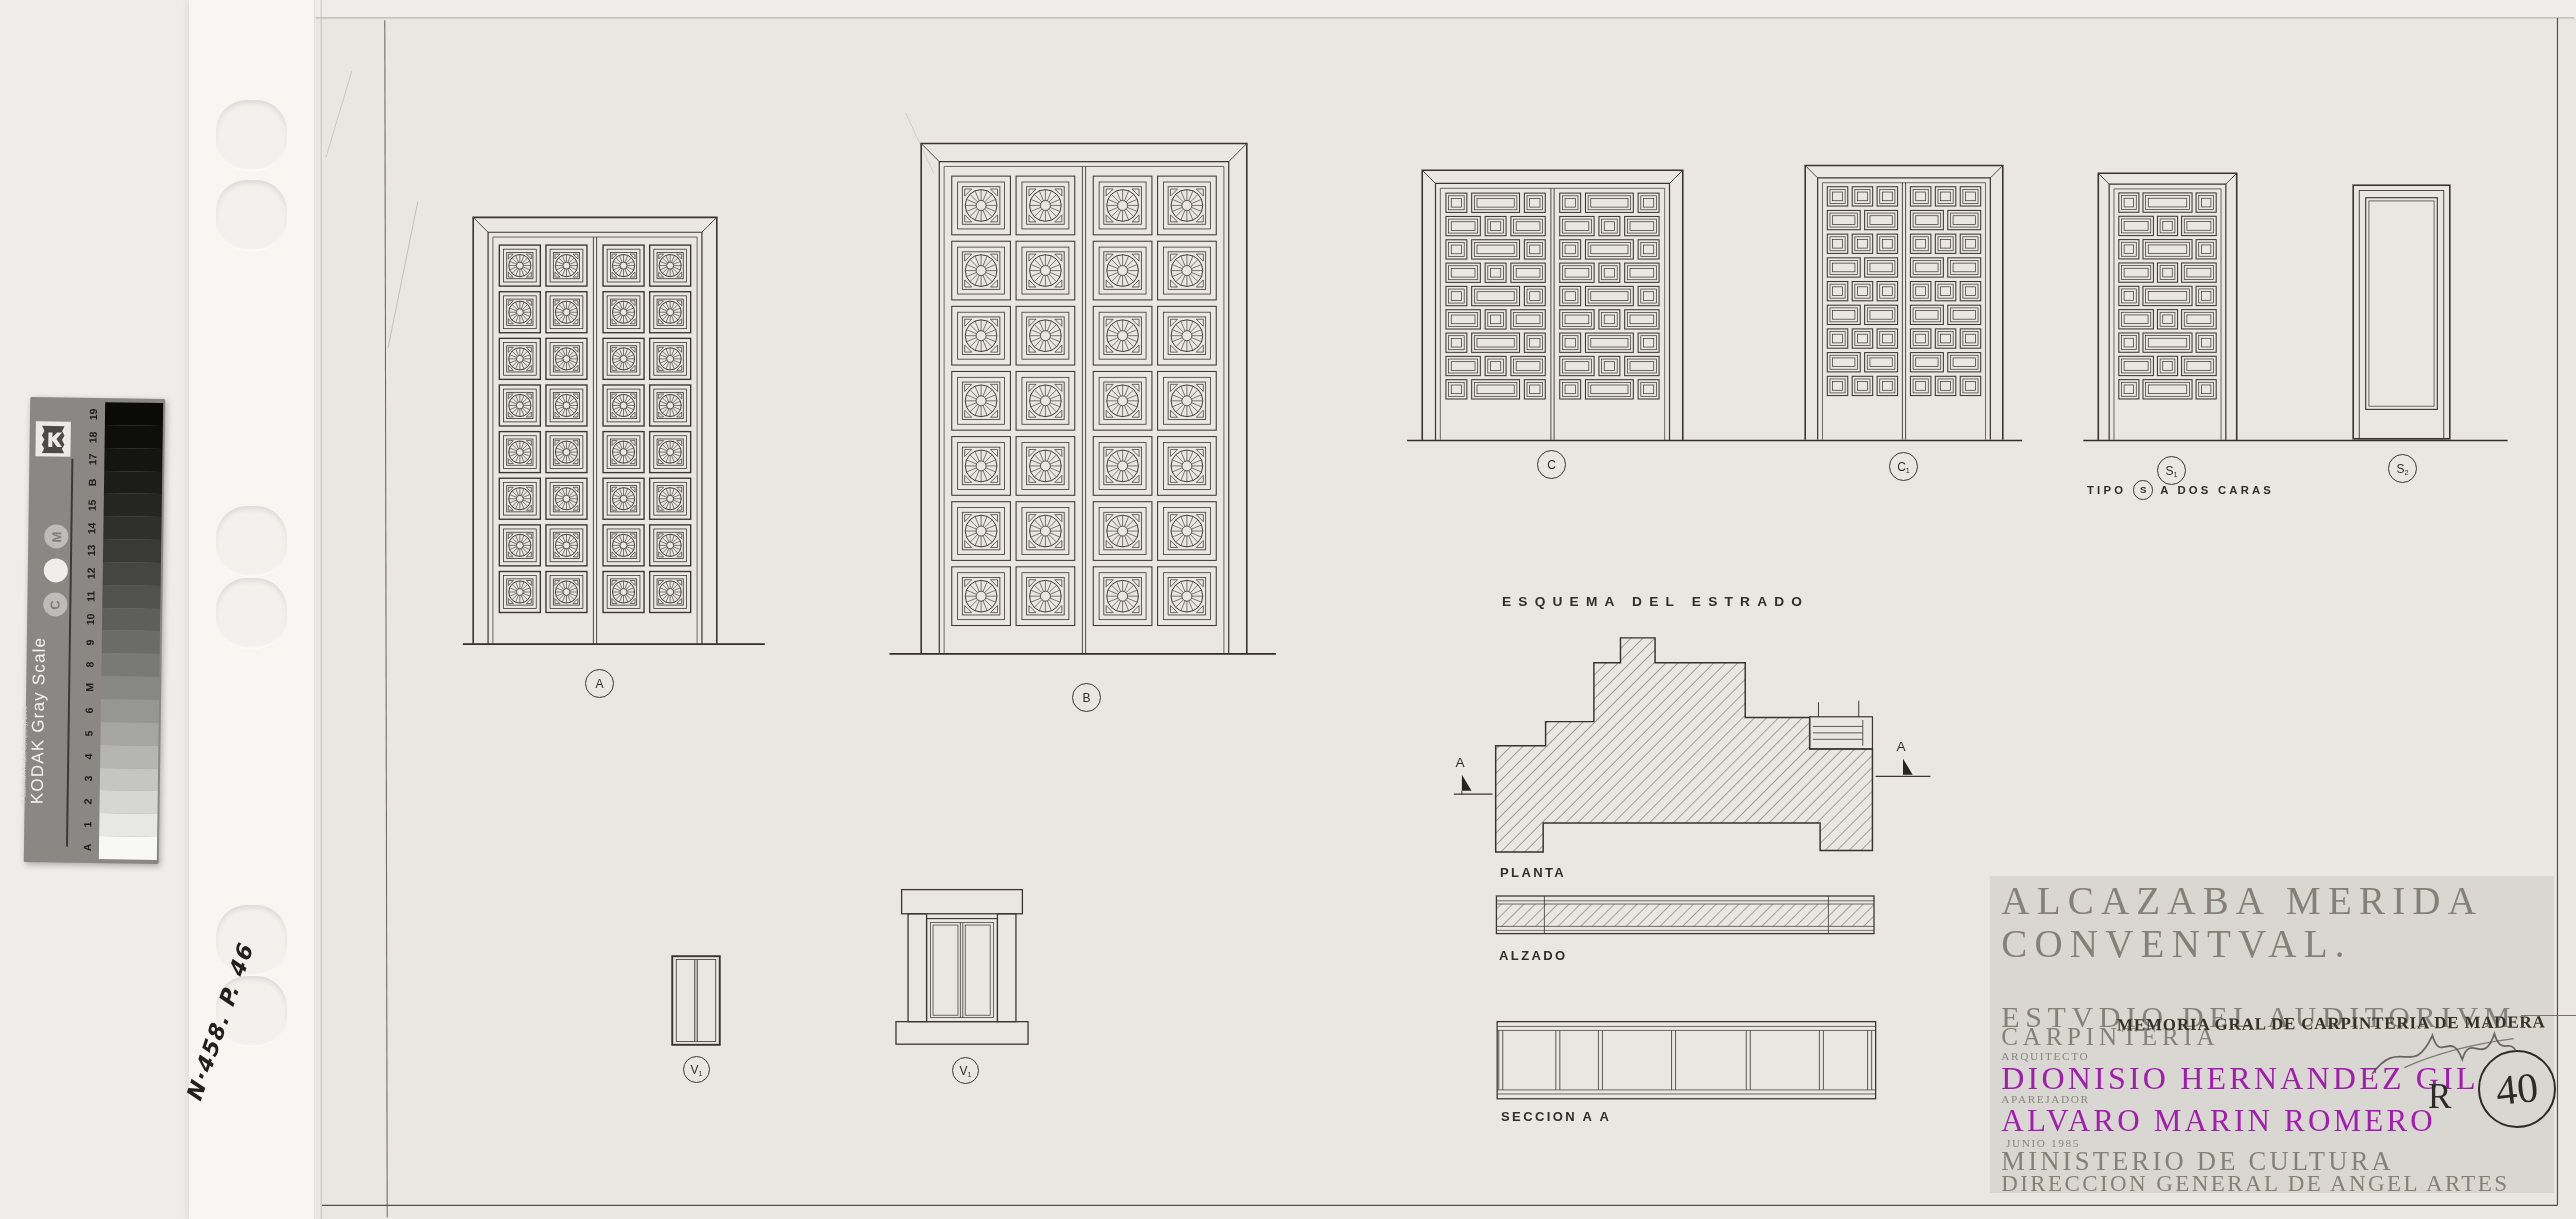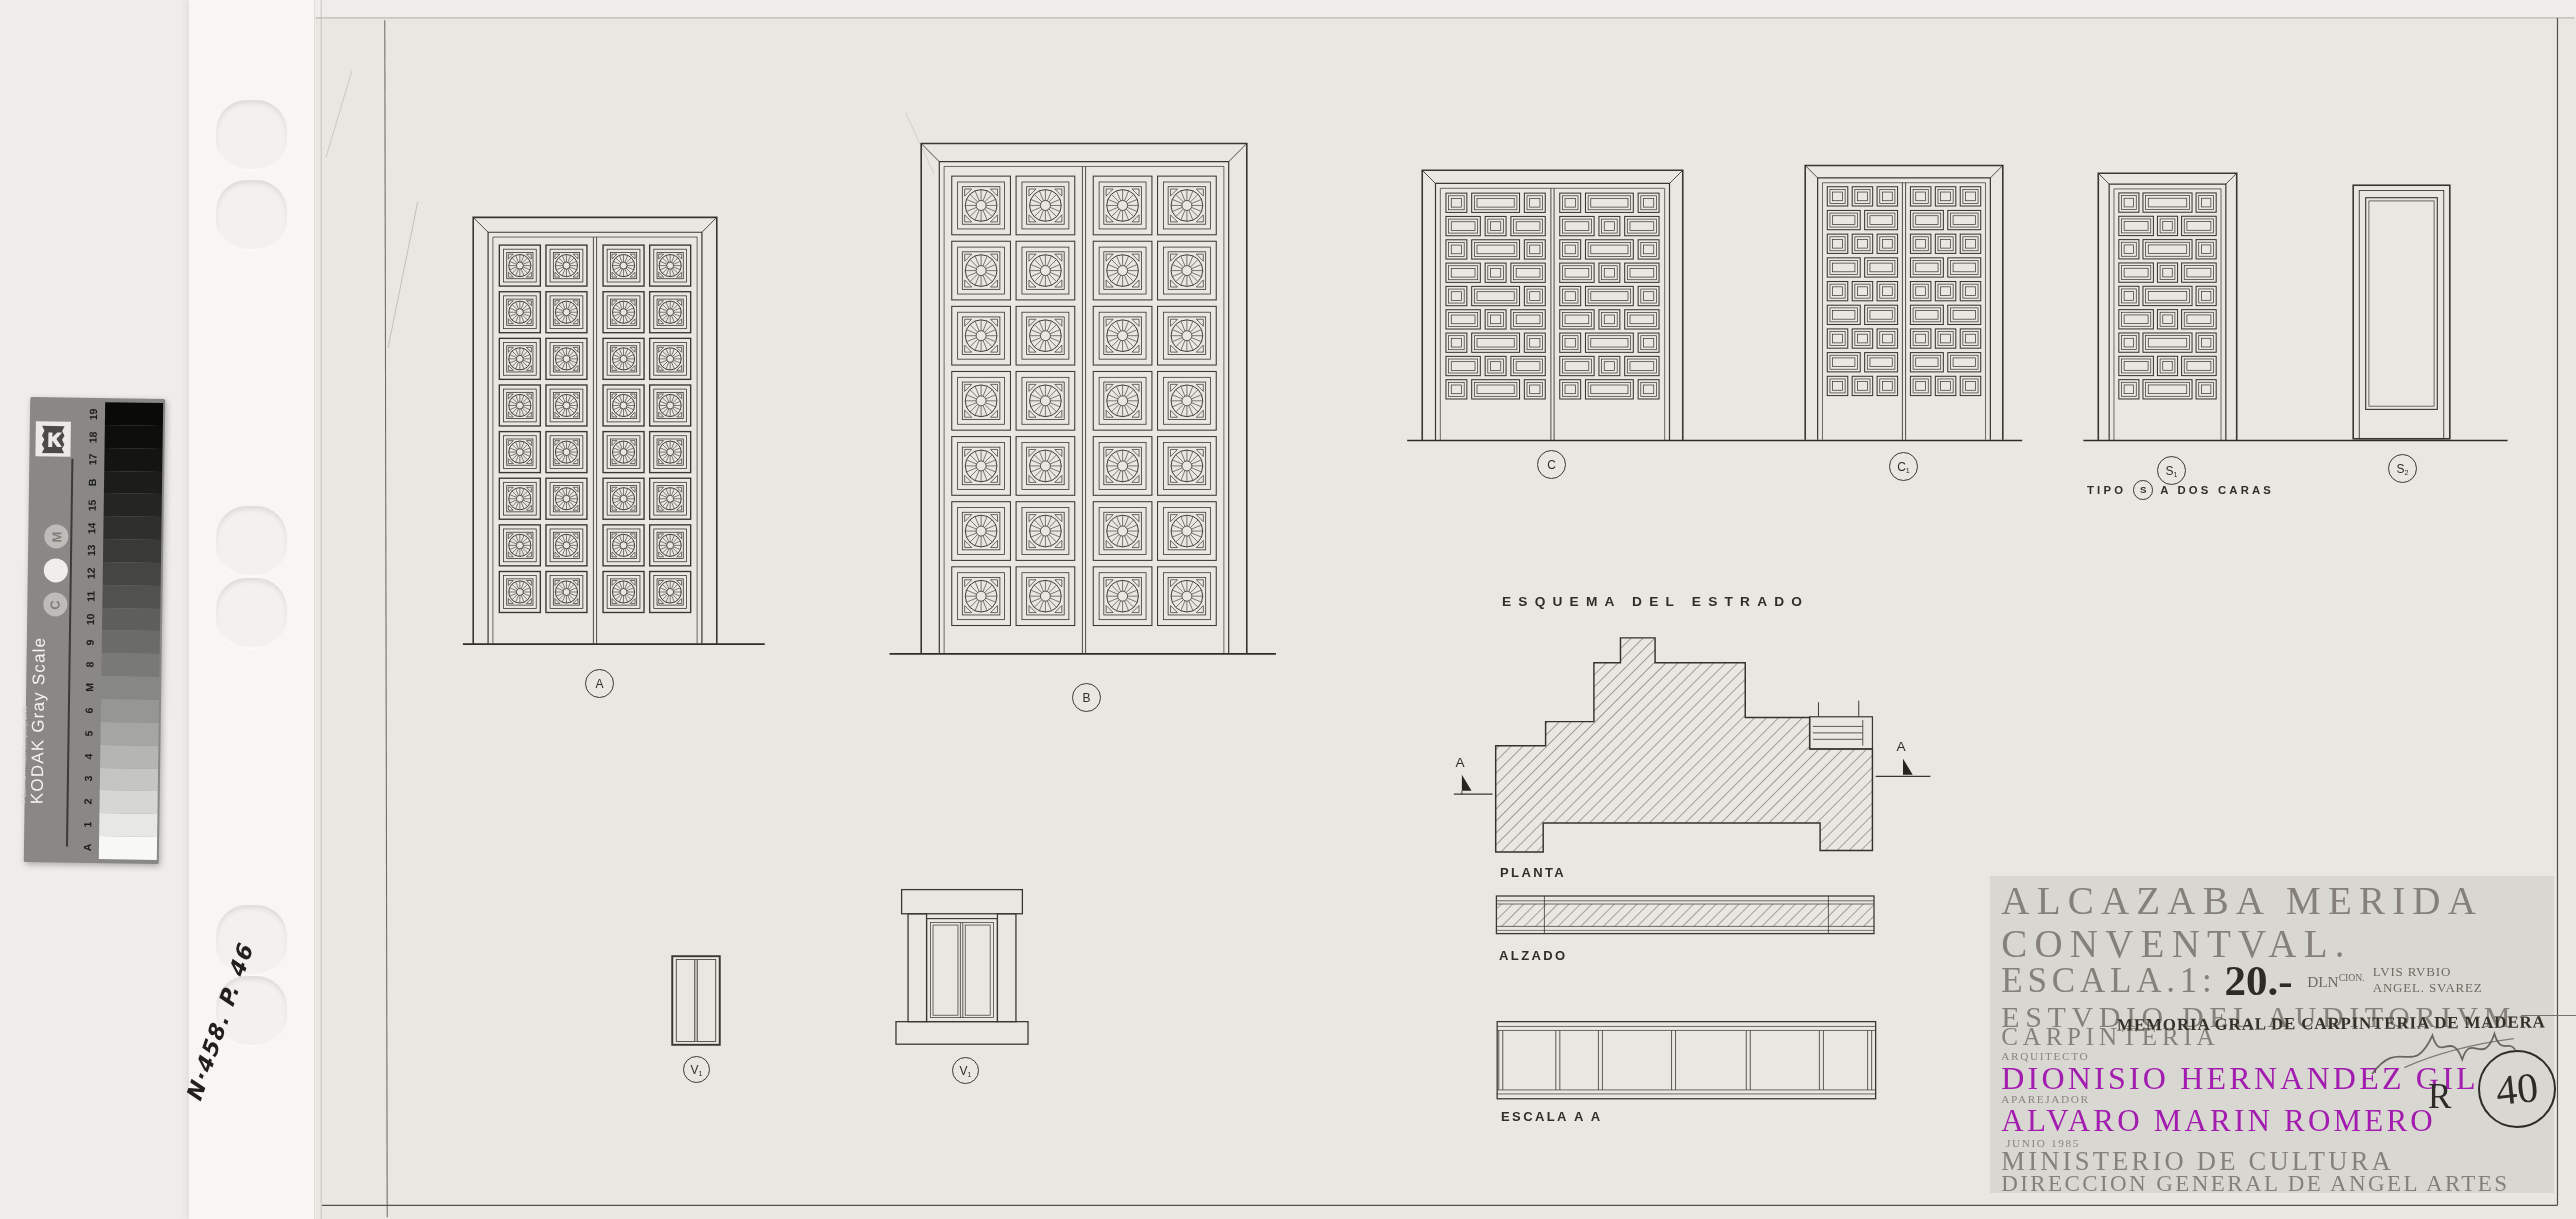--- a/index.html
+++ b/index.html
@@ -2139,34 +2139,25 @@
           <line x1="320" y1="18" x2="320" y2="92" stroke="#3a3733" stroke-width="1"></line>
           <line x1="325" y1="18" x2="325" y2="92" stroke="#3a3733" stroke-width="1"></line>
           <line x1="411" y1="18" x2="411" y2="92" stroke="#3a3733" stroke-width="1"></line>
           <line x1="416" y1="18" x2="416" y2="92" stroke="#3a3733" stroke-width="1"></line>
           <line x1="471" y1="18" x2="471" y2="92" stroke="#3a3733" stroke-width="1"></line>
           <line x1="476" y1="18" x2="476" y2="92" stroke="#3a3733" stroke-width="1"></line>
         </svg></div>
     </div>
   <div class="dlabel view-label" style="left:1500px;top:865px;">PLANTA</div>
   <div class="dlabel view-label" style="left:1499px;top:948px;">ALZADO</div>
-  <div class="dlabel view-label" style="left:1501px;top:1109px;">ESCALA A A</div>
+  <div class="dlabel view-label" style="left:1501px;top:1109px;">SECCION A A</div>
 
   <div class="tcard">
     <div class="tline t-big" style="top:1.6px;">ALCAZABA MERIDA</div>
     <div class="tline t-big" style="top:45px;">CONVENTVAL.</div>
-    <div class="tline scaleline" style="top:85px;">
-      <span class="sc-label">ESCALA.1:</span>
-      <span class="sc-val">20.-</span>
-      <span class="dln"><span>DLN</span><sup style="font-size:9.7px;">CION.</sup></span>
-      <span class="names" id="draftsmen">
-          <span>LVIS RVBIO</span>
-          <span>ANGEL. SVAREZ</span>
-        </span>
-    </div>
     <div class="tline t-mid" style="top:124px;">
       <span>ESTVDIO DEL AUDITORIVM</span><span class="strike"></span>
     </div>
     <div class="tline" style="top:147px;font-size:25px;letter-spacing:4.8px;">CARPINTERIA</div>
     <div class="memoria">MEMORIA GRAL DE CARPINTERIA DE MADERA</div>
     <div class="tline t-small" style="top:174px;">ARQUITECTO</div>
     <div class="tline t-name" style="top:184px;">DIONISIO HERNANDEZ GIL</div>
     <div class="tline t-small" style="top:217px;">APAREJADOR</div>
     <div class="tline t-name" style="top:227px;font-size:31px;">ALVARO MARIN ROMERO</div>
     <div class="tline t-small" style="top:261px;left:16px;">JUNIO 1985</div>

